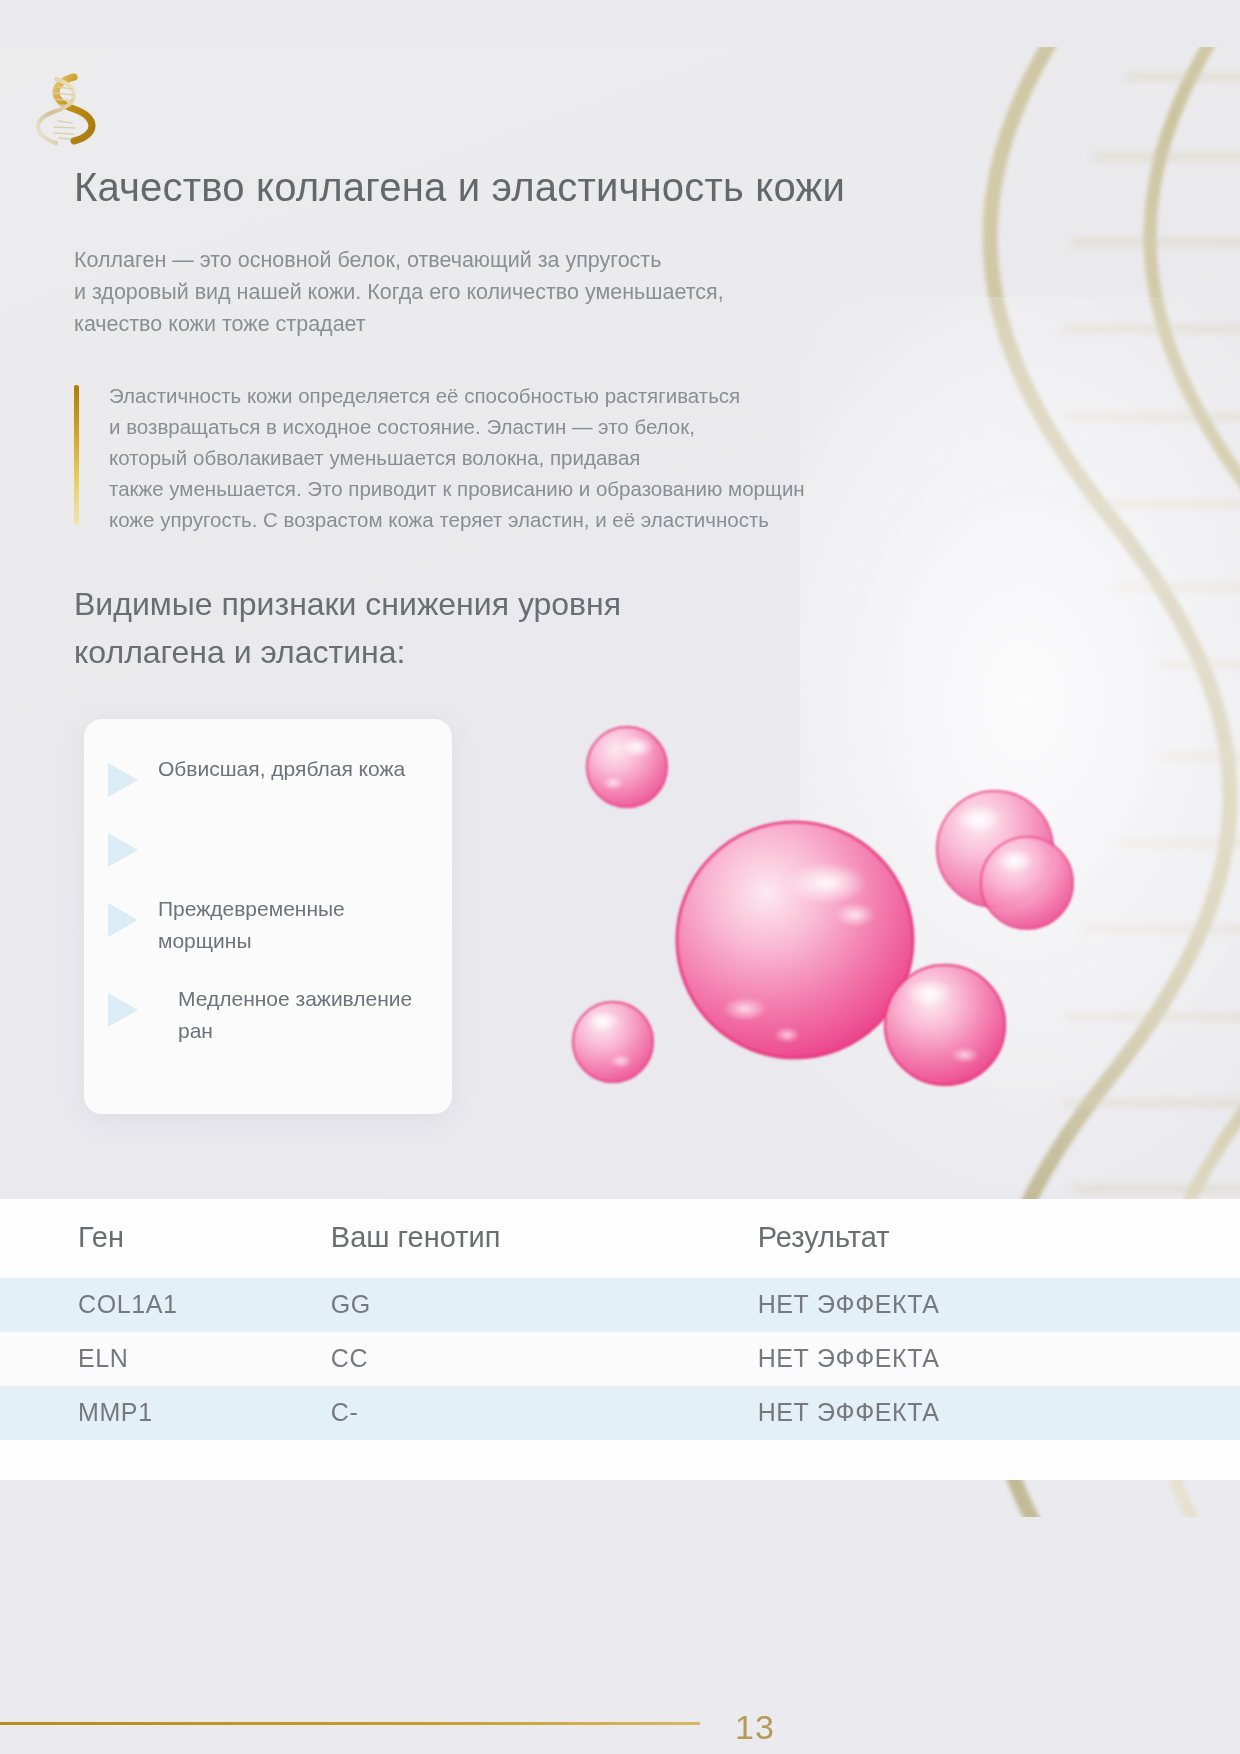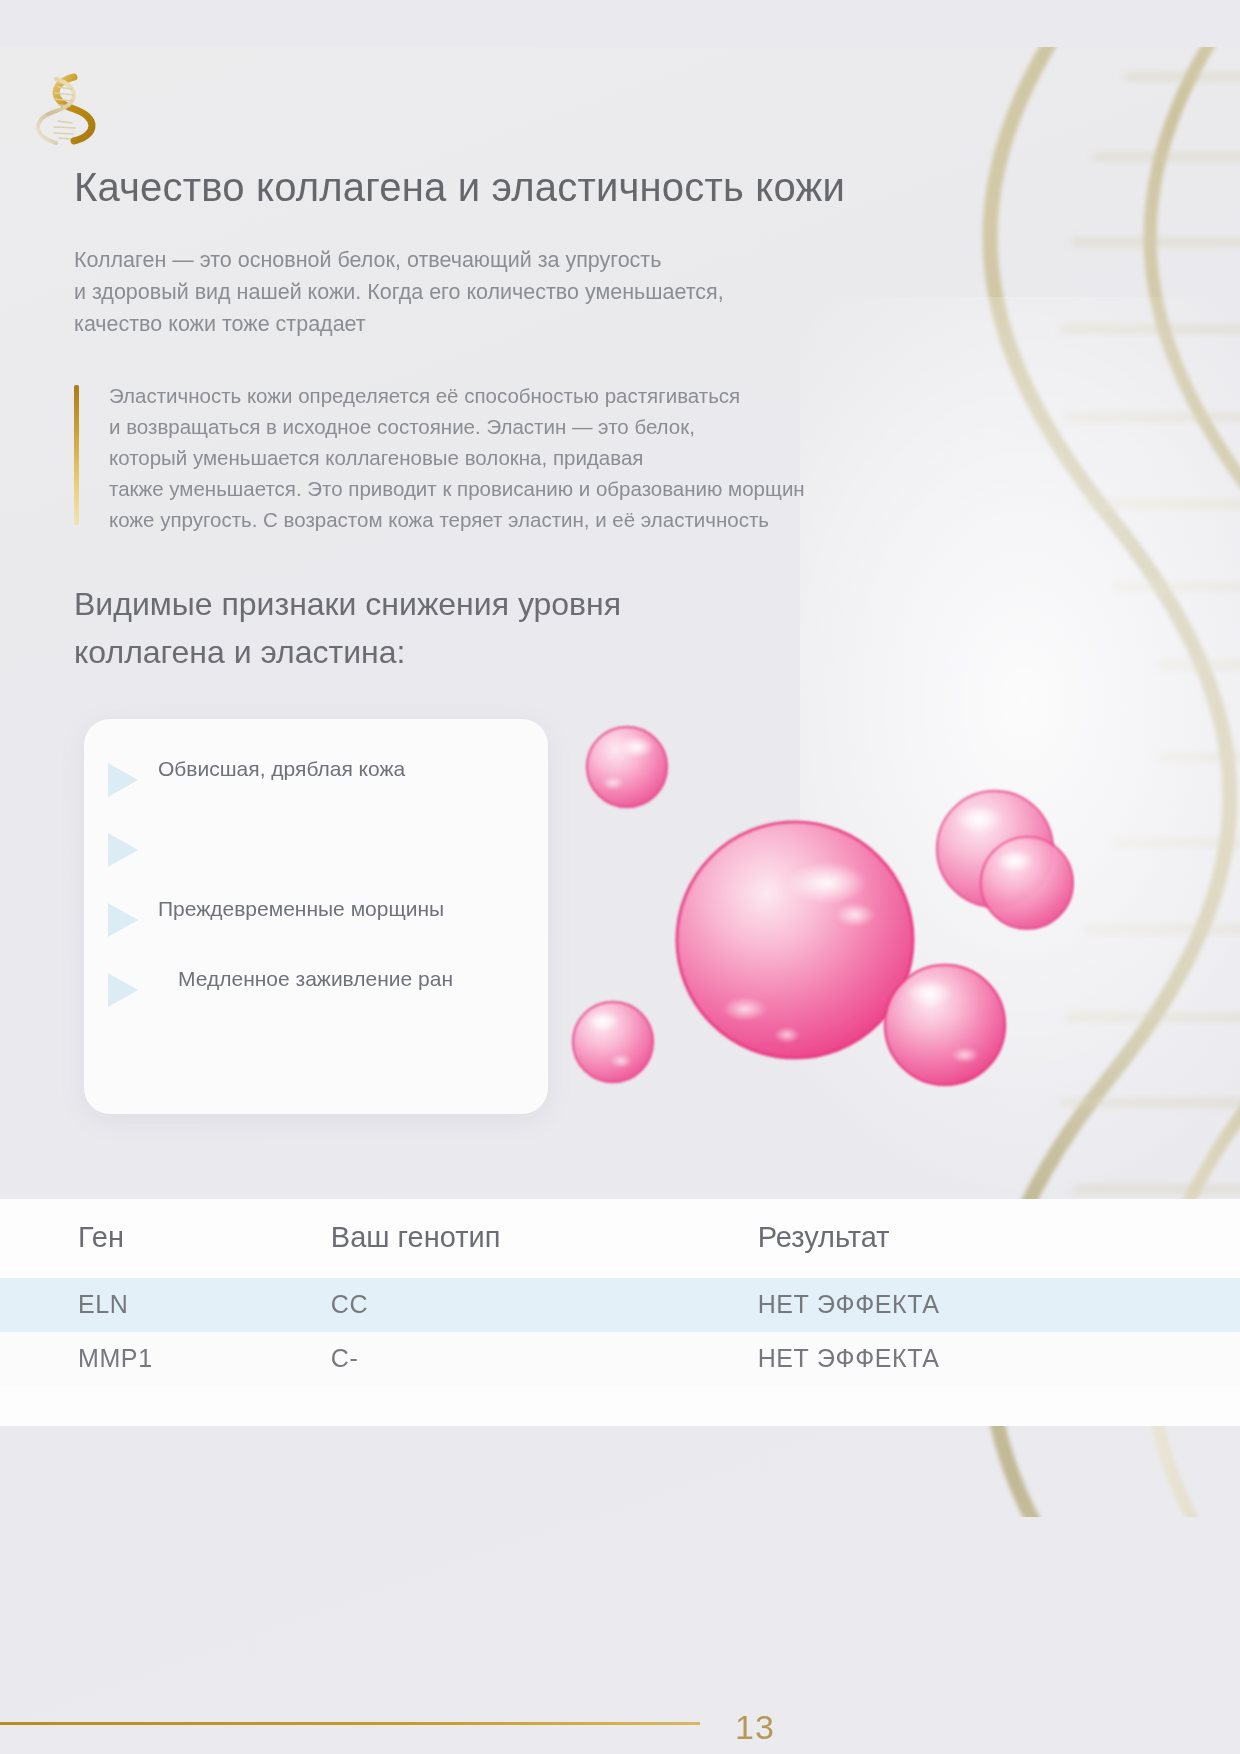--- a/index.html
+++ b/index.html
@@ -121,24 +121,24 @@
     font-weight: 300;
     line-height: 48px;
     color: #6b6d73;
   }
 
   
   .signs-card {
     position: absolute;
     left: 84px;
     top: 672px;
-    width: 464px;
+    width: 368px;
     height: 395px;
     background: #fbfbfc;
-    border-radius: 26px;
+    border-radius: 18px;
     box-shadow: 0 6px 26px rgba(120,120,140,0.10);
     padding: 34px 28px 22px 24px;
   }
   .sign-item {
     display: flex;
     align-items: flex-start;
     margin-bottom: 26px;
   }
   .sign-item:last-child { margin-bottom: 0; gap: 20px; }
   .sign-arrow {
@@ -323,21 +323,21 @@
       <p>Коллаген — это основной белок, отвечающий за упругость</p>
       <p>и здоровый вид нашей кожи. Когда его количество уменьшается,</p>
       <p>качество кожи тоже страдает</p>
     </div>
 
     <div class="quote">
       <div class="quote-bar"></div>
       <div class="quote-text">
         <p>Эластичность кожи определяется её способностью растягиваться</p>
         <p>и возвращаться в исходное состояние. Эластин — это белок,</p>
-        <p>который уменьшается коллагеновые волокна, придавая</p>
+        <p>который обволакивает уменьшается волокна, придавая</p>
         <p>также уменьшается. Это приводит к провисанию и образованию морщин</p>
         <p>коже упругость. С возрастом кожа теряет эластин, и её эластичность</p>
       </div>
     </div>
 
     <h2 class="section-heading">
       <span>Видимые признаки снижения уровня</span><br>
       <span>коллагена и эластина:</span>
     </h2>
 
@@ -434,20 +434,25 @@
     <table class="gene-table">
       <thead>
         <tr>
           <th class="col-gene">Ген</th>
           <th class="col-geno">Ваш генотип</th>
           <th class="col-result">Результат</th>
         </tr>
       </thead>
       <tbody>
         <tr>
+          <td class="col-gene">COL1A1</td>
+          <td class="col-geno">GG</td>
+          <td class="col-result result-cell">НЕТ ЭФФЕКТА</td>
+        </tr>
+        <tr>
           <td class="col-gene">ELN</td>
           <td class="col-geno">CC</td>
           <td class="col-result result-cell">НЕТ ЭФФЕКТА</td>
         </tr>
         <tr>
           <td class="col-gene">MMP1</td>
           <td class="col-geno">C-</td>
           <td class="col-result result-cell">НЕТ ЭФФЕКТА</td>
         </tr>
       </tbody>

